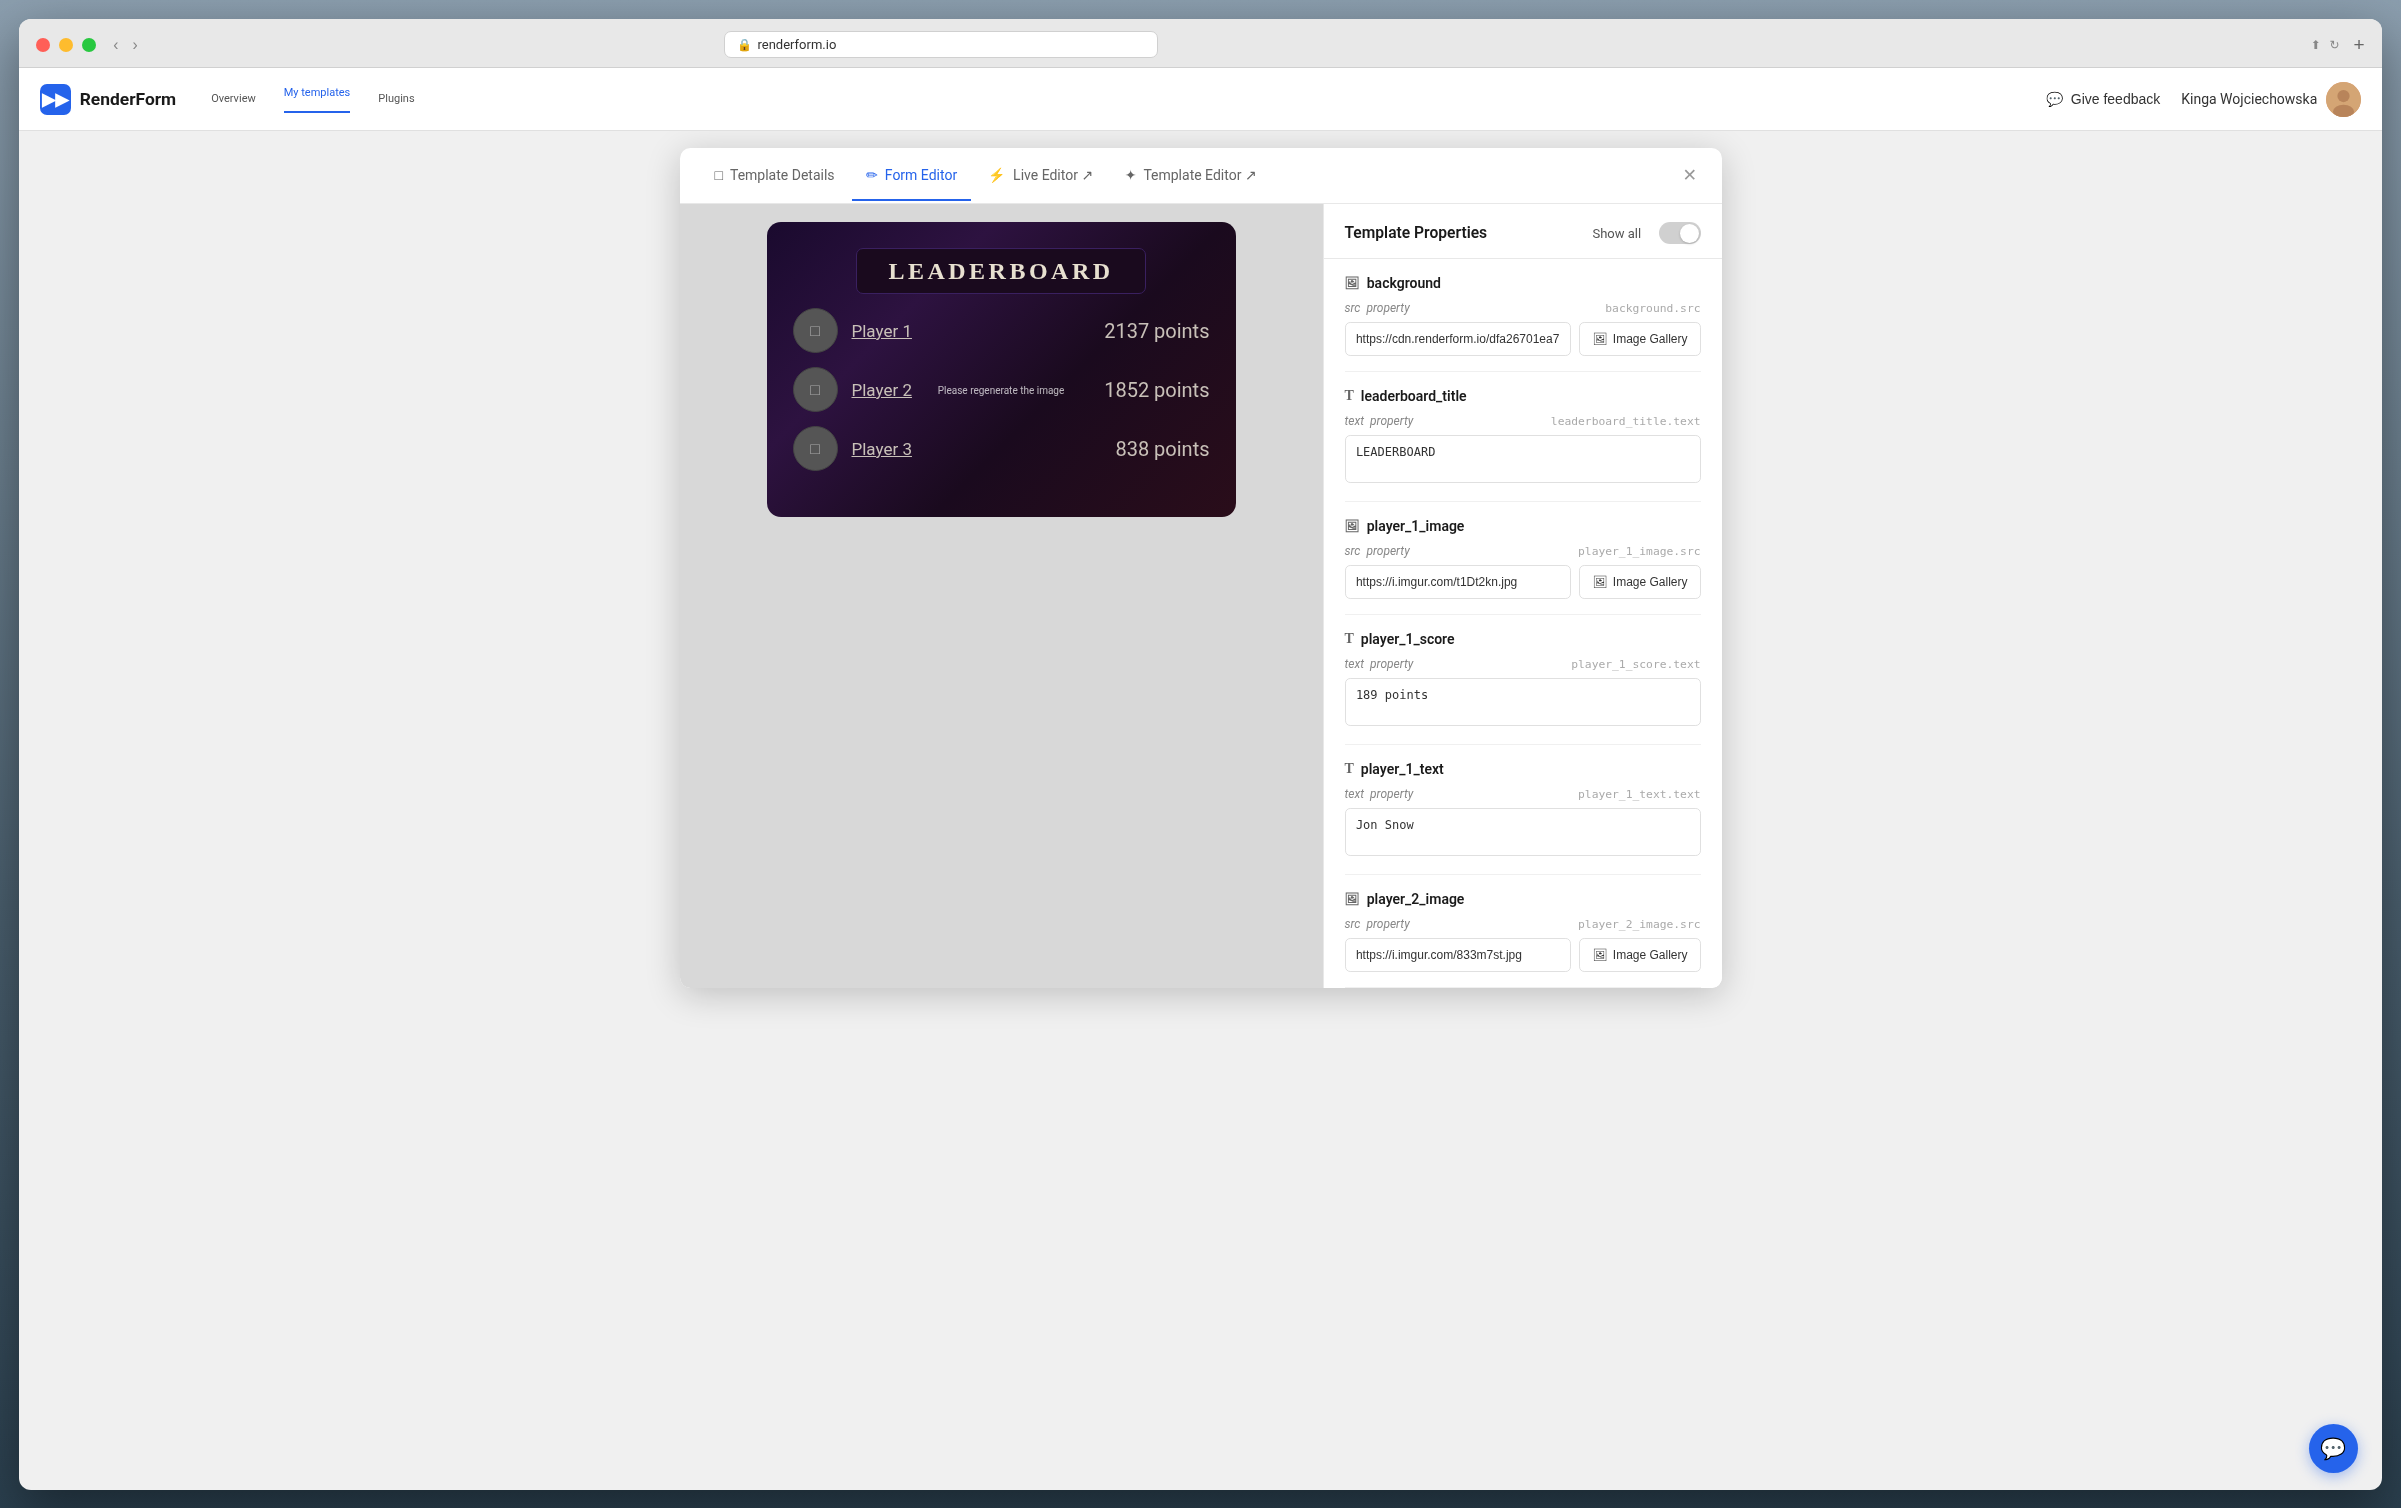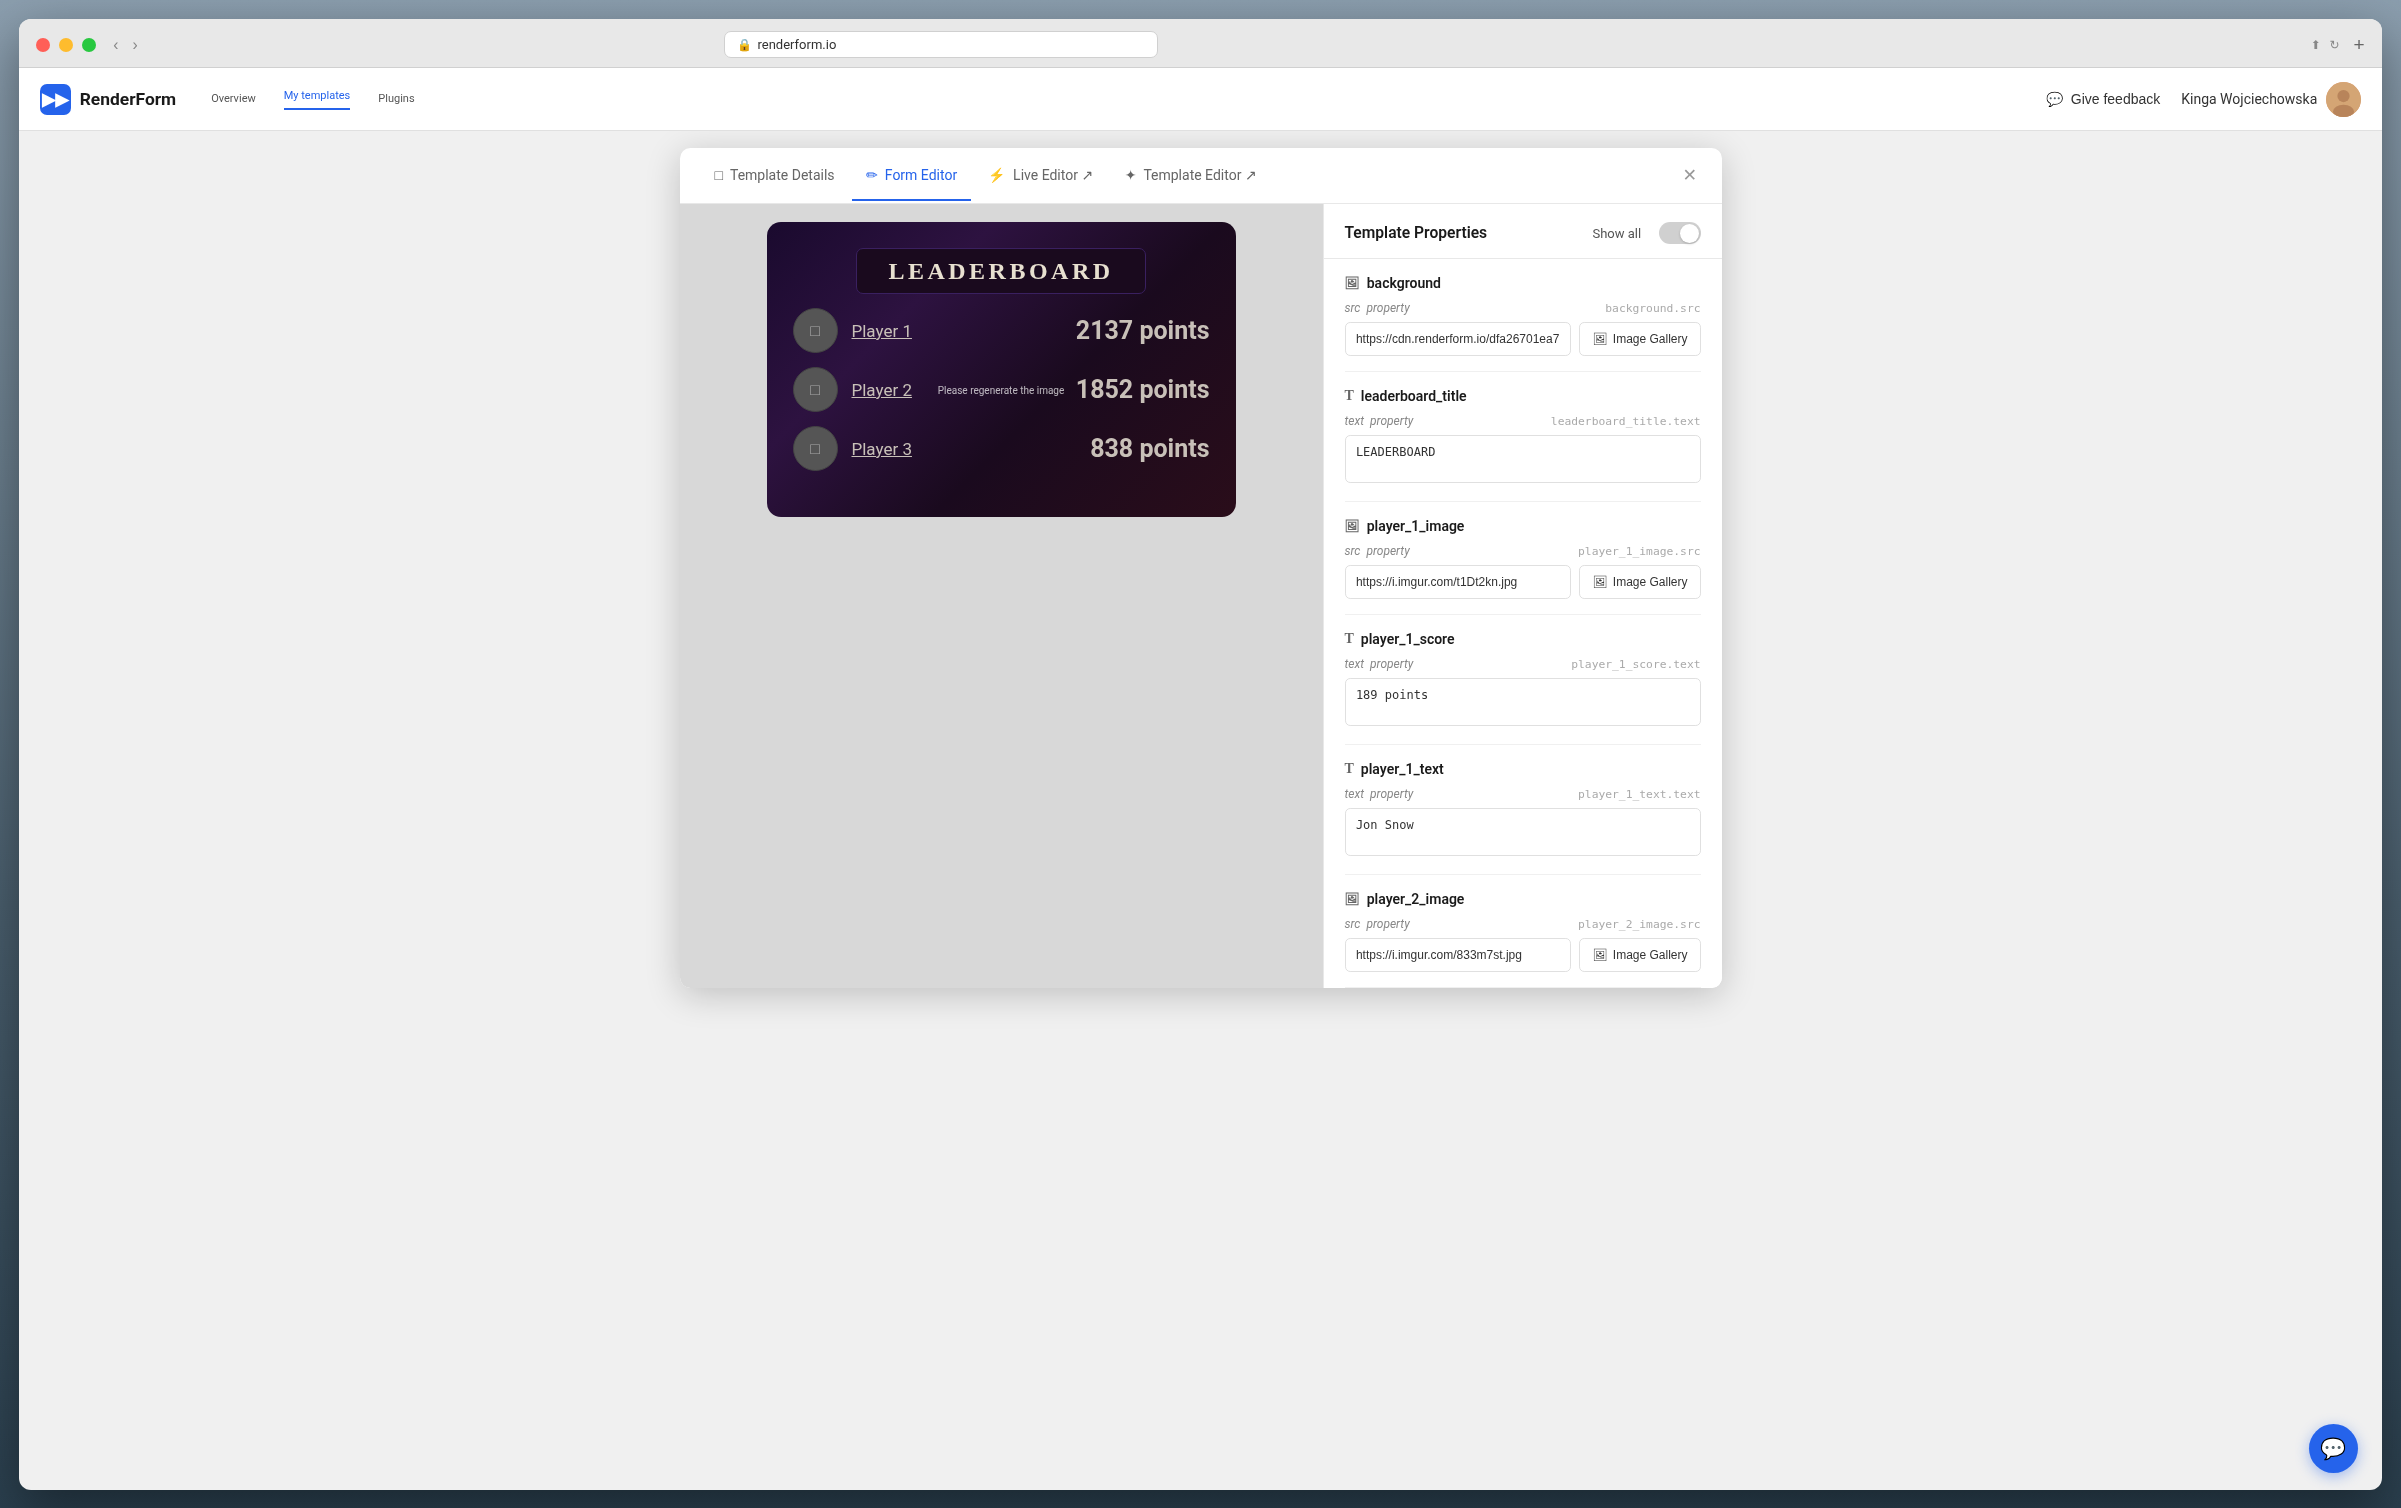--- a/index.html
+++ b/index.html
@@ -155,21 +155,21 @@
       font-size: 11px;
       color: #555;
       text-decoration: none;
       cursor: pointer;
       padding-bottom: 1.7px;
     }
 
     .nav-link.active {
       color: #2563eb;
       border-bottom: 2.6px solid #2563eb;
-      padding-bottom: 6px;
+      padding-bottom: 12px;
     }
 
     .navbar-right {
       margin-left: auto;
       display: flex;
       align-items: center;
       gap: 21px;
     }
 
     .feedback-btn {
@@ -335,22 +335,22 @@
     }
 
     .lb-player-name {
       font-size: 17px;
       color: #c8c0b8;
       flex: 1;
       text-decoration: underline;
     }
 
     .lb-score {
-      font-size: 25px;
-      font-weight: 700;
+      font-size: 20px;
+      font-weight: 400;
       color: #c8c0b8;
     }
 
     .regenerate-overlay {
       position: absolute;
       top: 50%;
       left: 50%;
       transform: translate(-50%, -50%);
       color: rgba(255,255,255,0.7);
       font-size: 10px;

